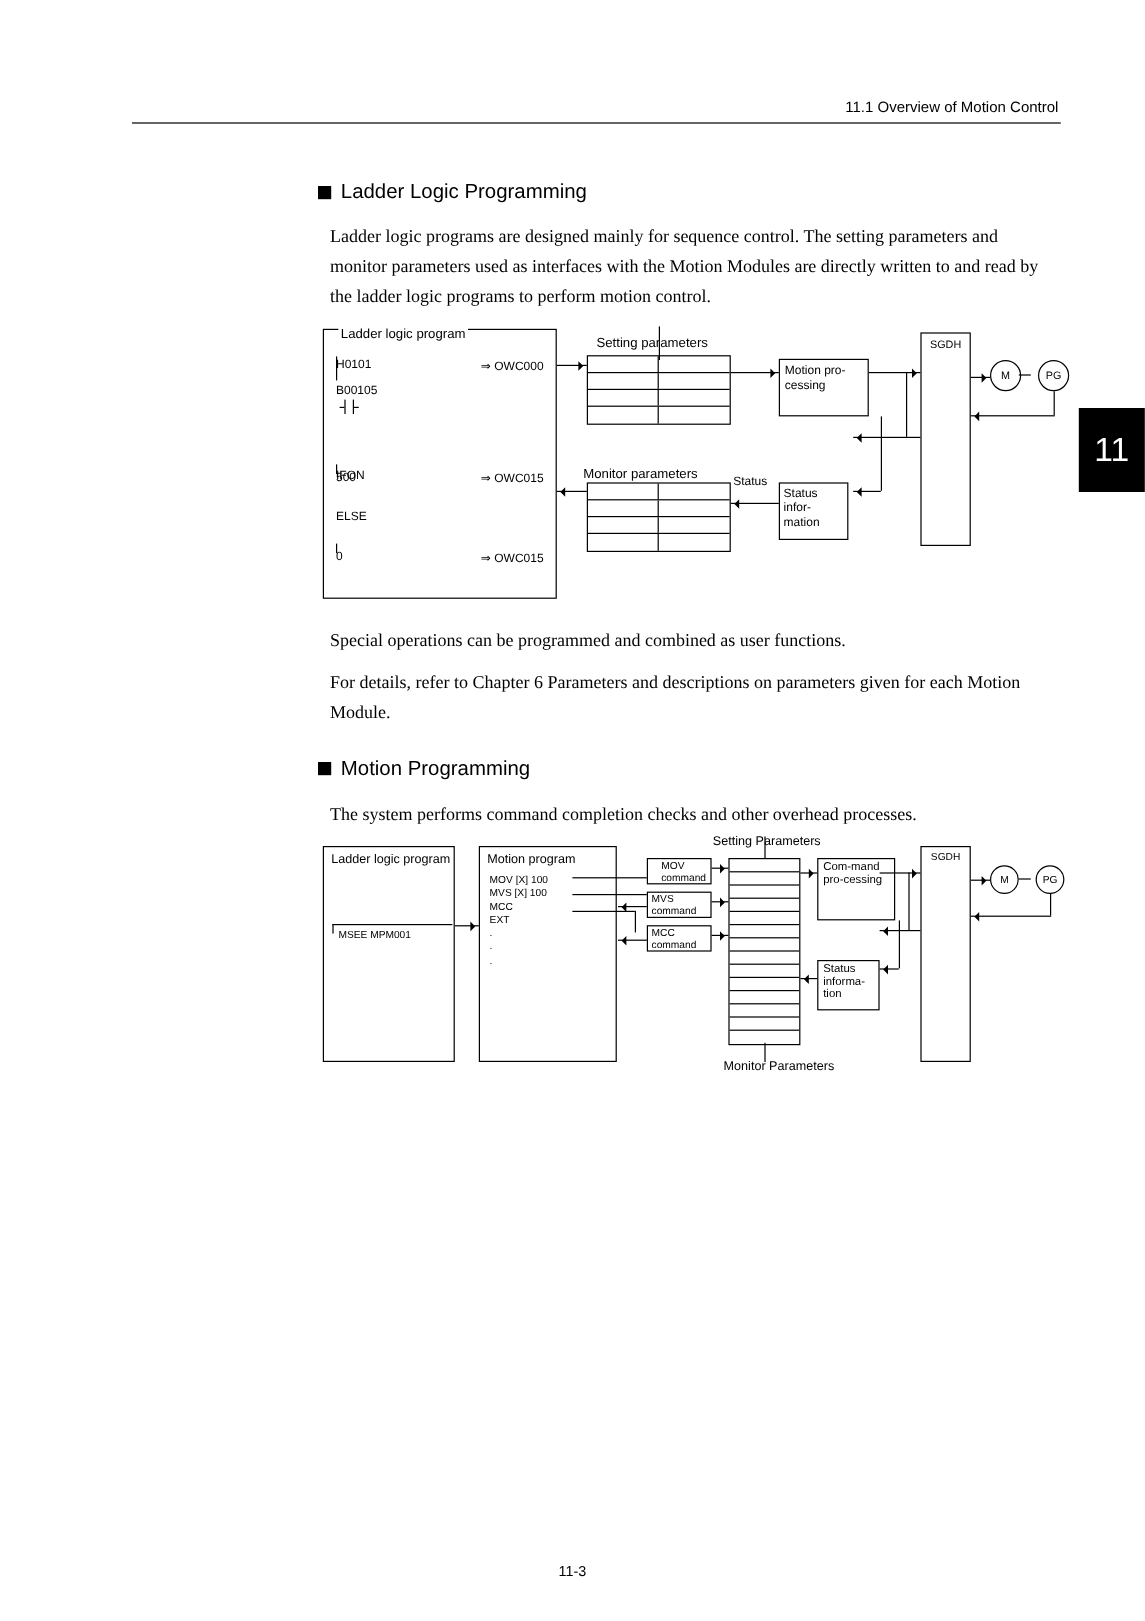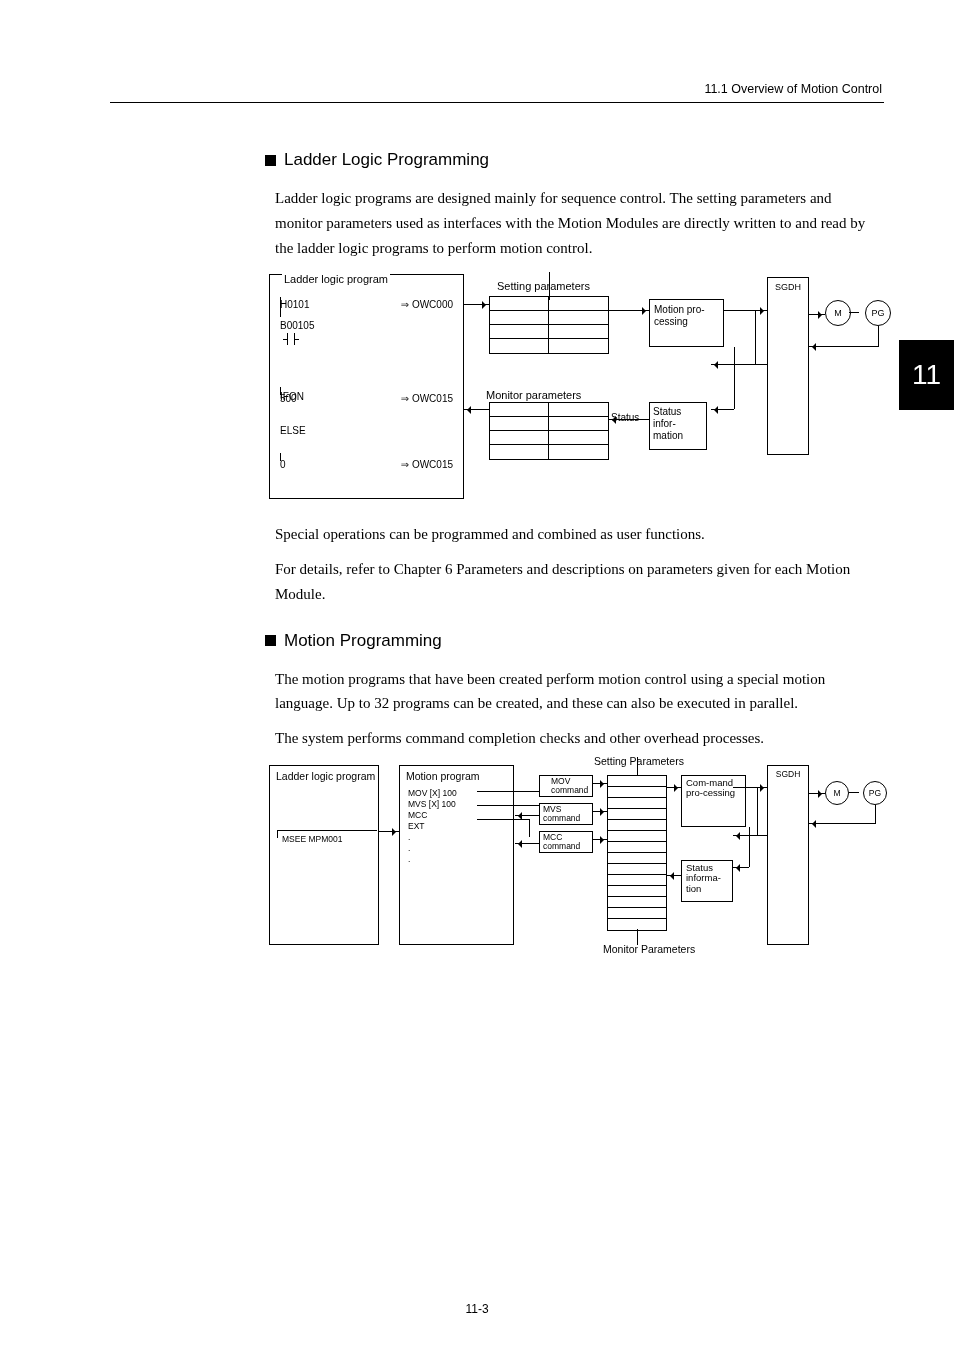--- a/index.html
+++ b/index.html
@@ -214,21 +214,21 @@
           </div>
         <div class="r">
             <div class="c" style="width:60px;"></div>
             <div class="c" style="width:60px;"></div>
           </div>
         <div class="r">
             <div class="c" style="width:60px;"></div>
             <div class="c" style="width:60px;"></div>
           </div>
       </div>
-      <div style="position:absolute; left:342px; top:122px; font-size:10px;margin-top:16px;">Status</div>
+      <div style="position:absolute; left:342px; top:122px; font-size:10px;">Status</div>
       <div class="arr-h left" style="left:340px; top:145px; width:40px;"></div>
       <div class="arr-h left" style="left:195px; top:135px; width:25px;"></div>
       <div class="st-box"><span>Status infor-mation</span></div>
 
       <div class="sgdh-box">
         <div class="sgdh-lbl">SGDH</div>
       </div>
       <div class="arr-h left" style="left:442px; top:90px; width:56px;"></div>
       <div class="vline" style="left:486px; top:36px; height:54px;"></div>
       <div class="arr-h" style="left:540px; top:40px; width:16px;"></div>
@@ -245,21 +245,20 @@
 
     <p class="body-p">Special operations can be programmed and combined as user functions.</p>
     <p class="body-p">
       <span>For details, refer to </span><span class="italic">Chapter 6 Parameters</span><span> and descriptions on parameters given for each Motion Module.</span>
     </p>
 
     <div class="sec-h" style="margin-top:24px;">
       <span class="bullet-sq"></span>
       <span>Motion Programming</span>
     </div>
-    <p class="body-p">The motion programs that have been created perform motion control using a special motion language. Up to 32 programs can be created, and these can also be executed in parallel.</p>
     <p class="body-p">The system performs command completion checks and other overhead processes.</p>
 
     <div class="diagram d2">
       <div class="box lb">
         <div class="lb-t">Ladder logic program</div>
         <div class="msee-v"></div>
         <div class="msee-line"></div>
         <div class="msee">MSEE MPM001</div>
       </div>
       <div class="arr" style="left:110px; top:66px; width:20px;"></div>

